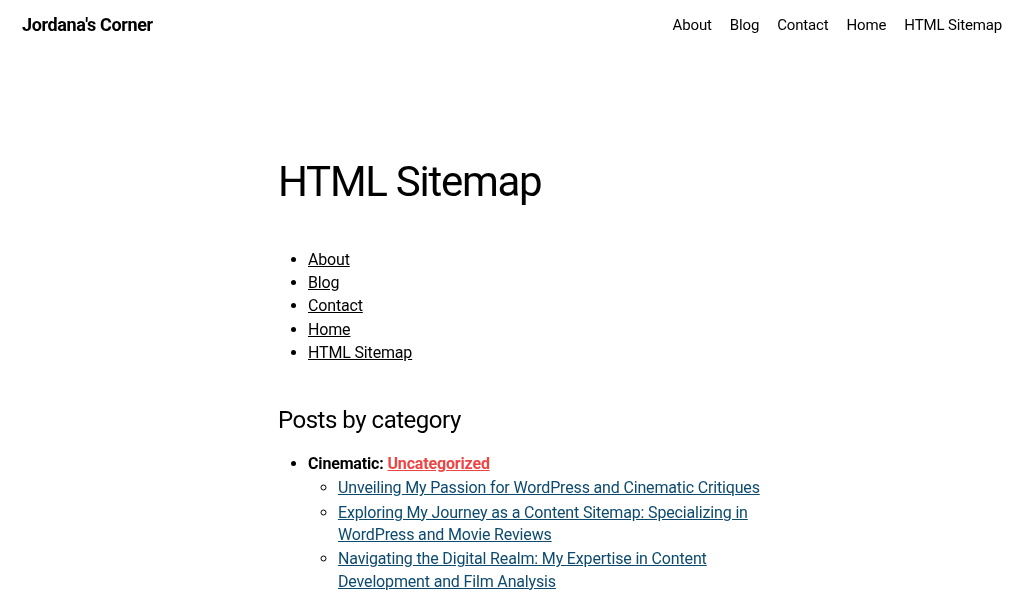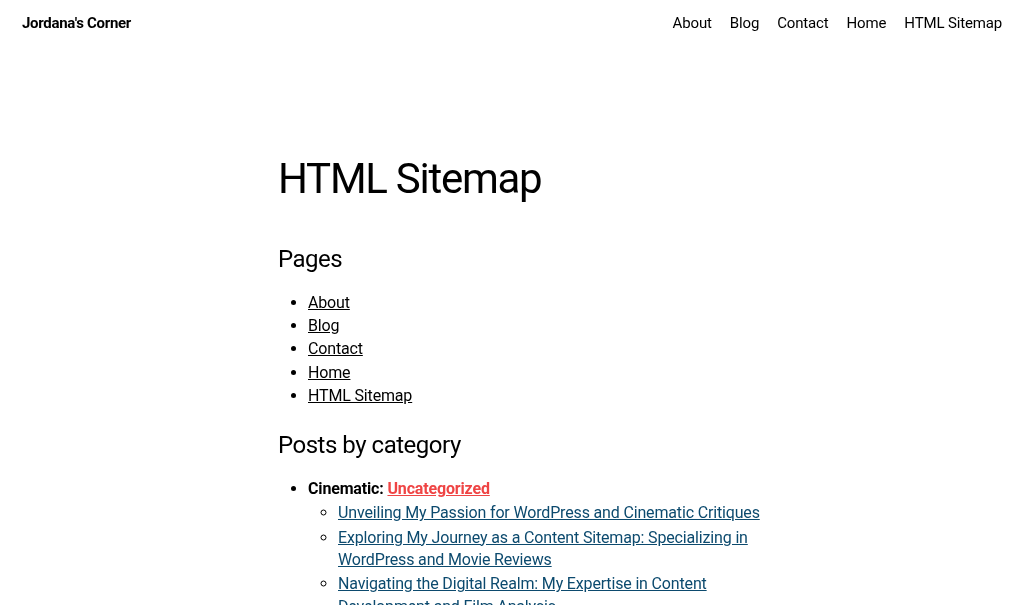--- a/index.html
+++ b/index.html
@@ -15,21 +15,21 @@
       height: 605px;
       letter-spacing: -0.01em;
     }
     .header {
       display: flex;
       justify-content: space-between;
       align-items: center;
       padding: 14px 22px;
     }
     .site-title {
-      font-size: 15px;
+      font-size: 18px;
       font-weight: 700;
       letter-spacing: -0.02em;
     }
     .nav {
       display: flex;
       gap: 18px;
     }
     .nav a {
       font-size: 15px;
       color: #000000;
@@ -49,21 +49,21 @@
       letter-spacing: -0.03em;
       margin-bottom: 42px;
     }
     .section-heading {
       font-size: 24px;
       font-weight: 400;
       letter-spacing: -0.02em;
       margin-bottom: 18px;
     }
     .section-heading.posts {
-      margin-top: 24px;
+      margin-top: 42px;
       margin-bottom: 18px;
     }
     ul.pages-list {
       list-style: disc;
       padding-left: 30px;
     }
     ul.pages-list li {
       font-size: 16px;
       line-height: 1.45;
       letter-spacing: -0.01em;
@@ -118,21 +118,20 @@
     <a>Blog</a>
     <a>Contact</a>
     <a>Home</a>
     <a>HTML Sitemap</a>
   </nav>
 </header>
 
 <main class="content">
   <h1 class="page-title">HTML Sitemap</h1>
 
-  <h2 class="section-heading">Pages</h2>
   <ul class="pages-list">
     <li><a>About</a></li>
     <li><a>Blog</a></li>
     <li><a>Contact</a></li>
     <li><a>Home</a></li>
     <li><a>HTML Sitemap</a></li>
   </ul>
 
   <h2 class="section-heading posts">Posts by category</h2>
   <ul class="category-list">

